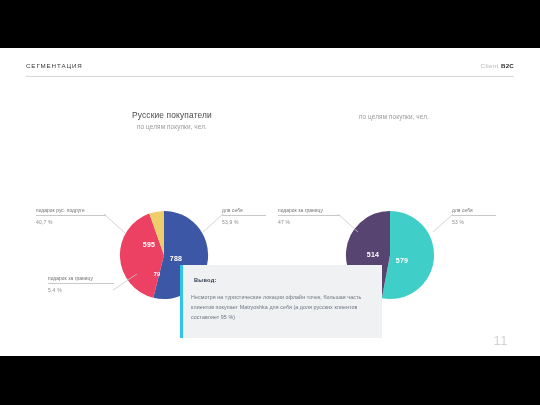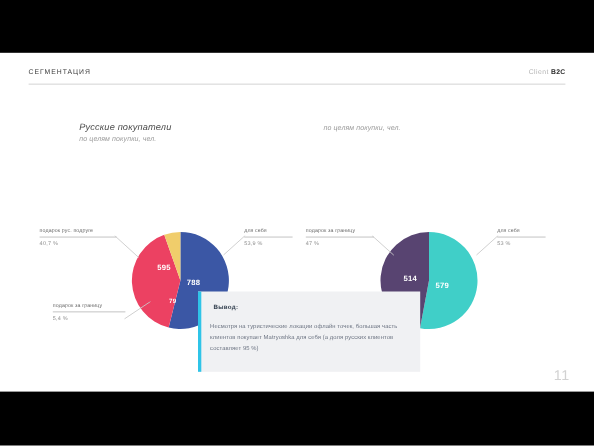--- a/index.html
+++ b/index.html
@@ -29,21 +29,21 @@
     position:absolute;right:0;top:0;
     font-size:6.2px;letter-spacing:0.4px;color:#b3b3b3;
     white-space:nowrap;
   }
   .hdr-client b{color:#2b2b2b;font-weight:700;letter-spacing:0.2px;}
   .hdr-rule{
     position:absolute;left:0;top:14px;width:488px;height:1px;background:#d8d8d8;
   }
 
   
-  .ctitle{position:absolute;width:200px;font-style:italic;}
+  .ctitle{position:absolute;text-align:center;width:200px;}
   .ctitle .t1{font-size:8.4px;color:#4a4a4a;letter-spacing:0.15px;}
   .ctitle .t2{font-size:6.4px;color:#9a9a9a;letter-spacing:0.1px;margin-top:2.5px;}
   #title-left{left:72px;top:62px;}
   #title-right{left:294px;top:62px;}
 
   
   .pie-wrap{position:absolute;}
   #pie-left{left:119px;top:162px;}
   #pie-right{left:345px;top:162px;}
   .pie-num{
@@ -76,21 +76,21 @@
     position:absolute;left:14px;top:12px;
     font-size:5.6px;font-weight:700;color:#33404f;letter-spacing:0.3px;
   }
   .concl-body{
     position:absolute;left:11px;top:27px;width:180px;
     font-size:5.3px;line-height:10.2px;color:#6a7280;letter-spacing:0.08px;
   }
 
   
   .pageno{
-    position:absolute;right:22px;top:285px;
+    position:absolute;right:32px;top:285px;
     font-size:13px;color:#d2d2d2;letter-spacing:0.5px;
   }
 </style>
 </head>
 <body>
 
 <div class="slide">
 
   <div class="hdr">
     <div class="hdr-title">СЕГМЕНТАЦИЯ</div>

